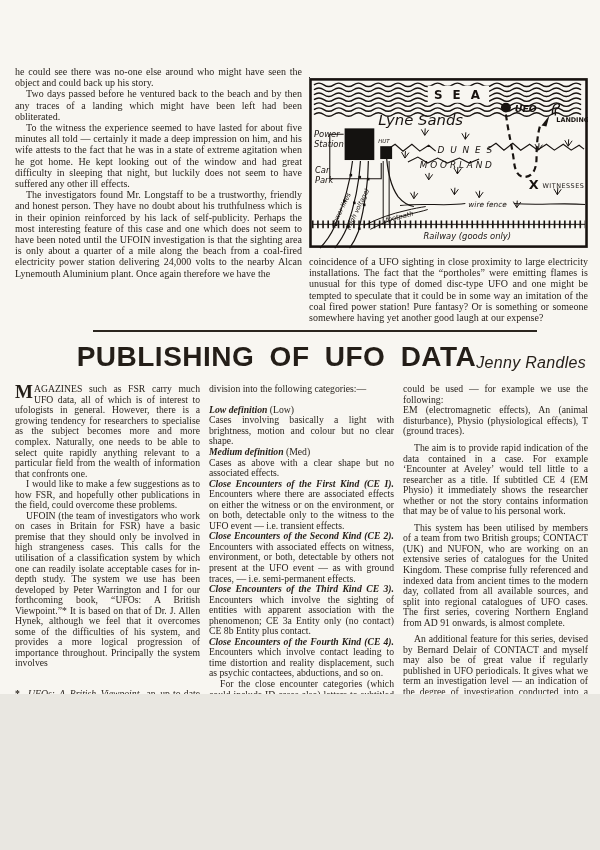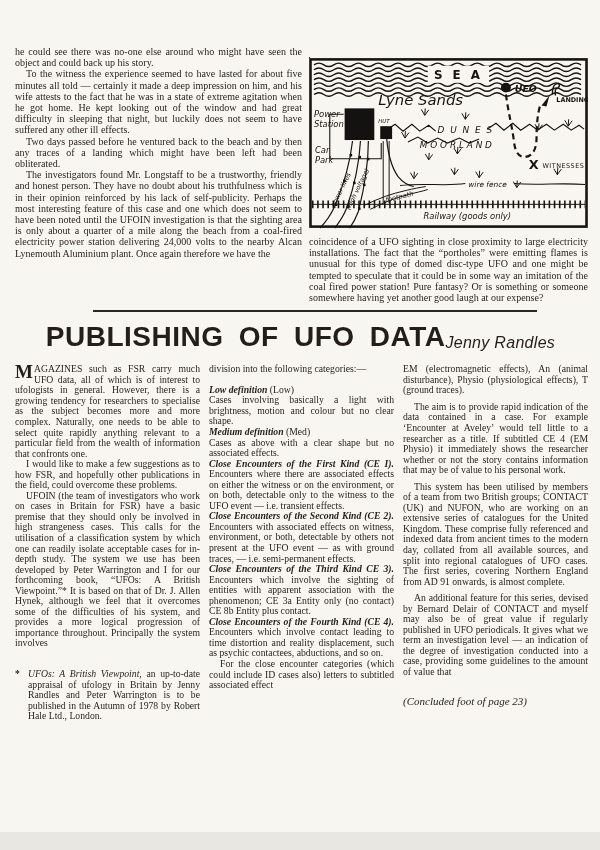--- a/index.html
+++ b/index.html
@@ -1,32 +1,32 @@
 <!DOCTYPE html>
 <html><head>
 <meta charset="utf-8">
 <style>
   html,body { margin:0; padding:0; background:#e9e7e1; }
   .page {
-    width:600px; height:832px; margin:0 auto; position:relative;
+    width:600px; height:694px; margin:0 auto; position:relative;
     background:#f8f6f1; color:#241e18; overflow:hidden;
     font-family:"Liberation Serif", serif; box-sizing:border-box;
-    padding:46px 12px 0 15px;
+    padding:66px 12px 0 15px;
   }
   
   .top-section { display:flex; gap:7px; }
   .top-left  { width:287px; font-size:10px; line-height:11.2px; }
   .top-right { width:279px; font-size:10px; line-height:11.2px; }
   .jp { margin:0; text-align:justify; text-indent:11px; }
   .noindent { text-indent:0; }
   .map-figure { margin:11px 0 7px 0; }
   .map-figure svg { display:block; }
   
   .rule { height:2px; background:#2c261f; width:444px; margin:7px 0 0 78px; }
-  .headline-row { display:flex; justify-content:center; align-items:flex-end; margin:11px 2px 0 0; }
+  .headline-row { display:flex; justify-content:flex-end; align-items:flex-end; margin:11px 2px 0 0; }
   .headline-row h1 {
     margin:0; font-family:"Liberation Sans", sans-serif; font-size:28px;
     font-weight:700; letter-spacing:.5px; word-spacing:7px; line-height:1;
   }
   .byline {
     font-family:"Liberation Sans", sans-serif; font-style:italic;
     font-size:16px; font-weight:400; letter-spacing:.3px; line-height:1;
   }
   
   .columns { display:flex; gap:9px; margin-top:13px; }
@@ -47,22 +47,22 @@
   .mapstroke { stroke:#181310; fill:none; }
 </style>
 </head>
 <body>
 
 <div class="page">
 
   <div class="top-section">
     <div class="top-left">
       <p class="jp noindent">he could see there was no-one else around who might have seen the object and could back up his story.</p>
+      <p class="jp">Two days passed before he ventured back to the beach and by then any traces of a landing which might have been left had been obliterated.</p>
       <p class="jp">To the witness the experience seemed to have lasted for about five minutes all told — certainly it made a deep impression on him, and his wife attests to the fact that he was in a state of extreme agitation when he got home. He kept looking out of the window and had great difficulty in sleeping that night, but luckily does not seem to have suffered any other ill effects.</p>
-      <p class="jp">Two days passed before he ventured back to the beach and by then any traces of a landing which might have been left had been obliterated.</p>
       <p class="jp">The investigators found Mr. Longstaff to be a trustworthy, friendly and honest person. They have no doubt about his truthfulness which is in their opinion reinforced by his lack of self-publicity. Perhaps the most interesting feature of this case and one which does not seem to have been noted until the UFOIN investigation is that the sighting area is only about a quarter of a mile along the beach from a coal-fired electricity power station delivering 24,000 volts to the nearby Alcan Lynemouth Aluminium plant. Once again therefore we have the</p>
     </div>
 
     <div class="top-right">
       <div class="map-figure">
         <svg width="279" height="172" viewBox="0 0 282 172">
 
           <rect x="1.5" y="1.5" width="279" height="169" class="mapstroke" stroke-width="2.6"></rect>
 
           <g class="mapstroke" stroke-width="1.4">
@@ -191,20 +191,21 @@
       <p class="jp noindent cat"><b>Low definition</b><span> (Low)</span><span class="desc block">Cases involving basically a light with brightness, motion and colour but no clear shape.</span></p>
       <p class="jp noindent cat"><b>Medium definition</b><span> (Med)</span><span class="desc block">Cases as above with a clear shape but no associated effects.</span></p>
       <p class="jp noindent cat"><b>Close Encounters of the First Kind (CE I).</b><span class="desc"> Encounters where there are associated effects on either the witness or on the environment, or on both, detectable only to the witness to the UFO event — i.e. transient effects.</span></p>
       <p class="jp noindent cat"><b>Close Encounters of the Second Kind (CE 2).</b><span class="desc"> Encounters with associated effects on witness, environment, or both, detectable by others not present at the UFO event — as with ground traces, — i.e. semi-permanent effects.</span></p>
       <p class="jp noindent cat"><b>Close Encounters of the Third Kind CE 3).</b><span class="desc"> Encounters which involve the sighting of entities with apparent association with the phenomenon; CE 3a Entity only (no contact) CE 8b Entity plus contact.</span></p>
       <p class="jp noindent cat"><b>Close Encounters of the Fourth Kind (CE 4).</b><span class="desc"> Encounters which involve contact leading to time distortion and reality displacement, such as psychic contactees, abductions, and so on.</span></p>
       <p class="jp">For the close encounter categories (which could include ID cases also) letters to subtitled associated effect</p>
     </div>
 
     <div class="acol">
+      <p class="jp noindent">could be used — for example we use the following:</p>
       <p class="jp noindent">EM (electromagnetic effects), An (animal disturbance), Physio (physiological effects), T (ground traces).</p>
       <p class="jp sp">The aim is to provide rapid indication of the data contained in a case. For example ‘Encounter at Aveley’ would tell little to a researcher as a title. If subtitled CE 4 (EM Physio) it immediately shows the researcher whether or not the story contains information that may be of value to his personal work.</p>
       <p class="jp sp">This system has been utilised by members of a team from two British groups; CONTACT (UK) and NUFON, who are working on an extensive series of catalogues for the United Kingdom. These comprise fully referenced and indexed data from ancient times to the modern day, collated from all available sources, and split into regional catalogues of UFO cases. The first series, covering Northern England from AD 91 onwards, is almost complete.</p>
       <p class="jp sp">An additional feature for this series, devised by Bernard Delair of CONTACT and myself may also be of great value if regularly published in UFO periodicals. It gives what we term an investigation level — an indication of the degree of investigation conducted into a case, providing some guidelines to the amount of value that</p>
       <p class="concluded">(Concluded foot of page 23)</p>
     </div>
 
   </div>
 </div>
 

